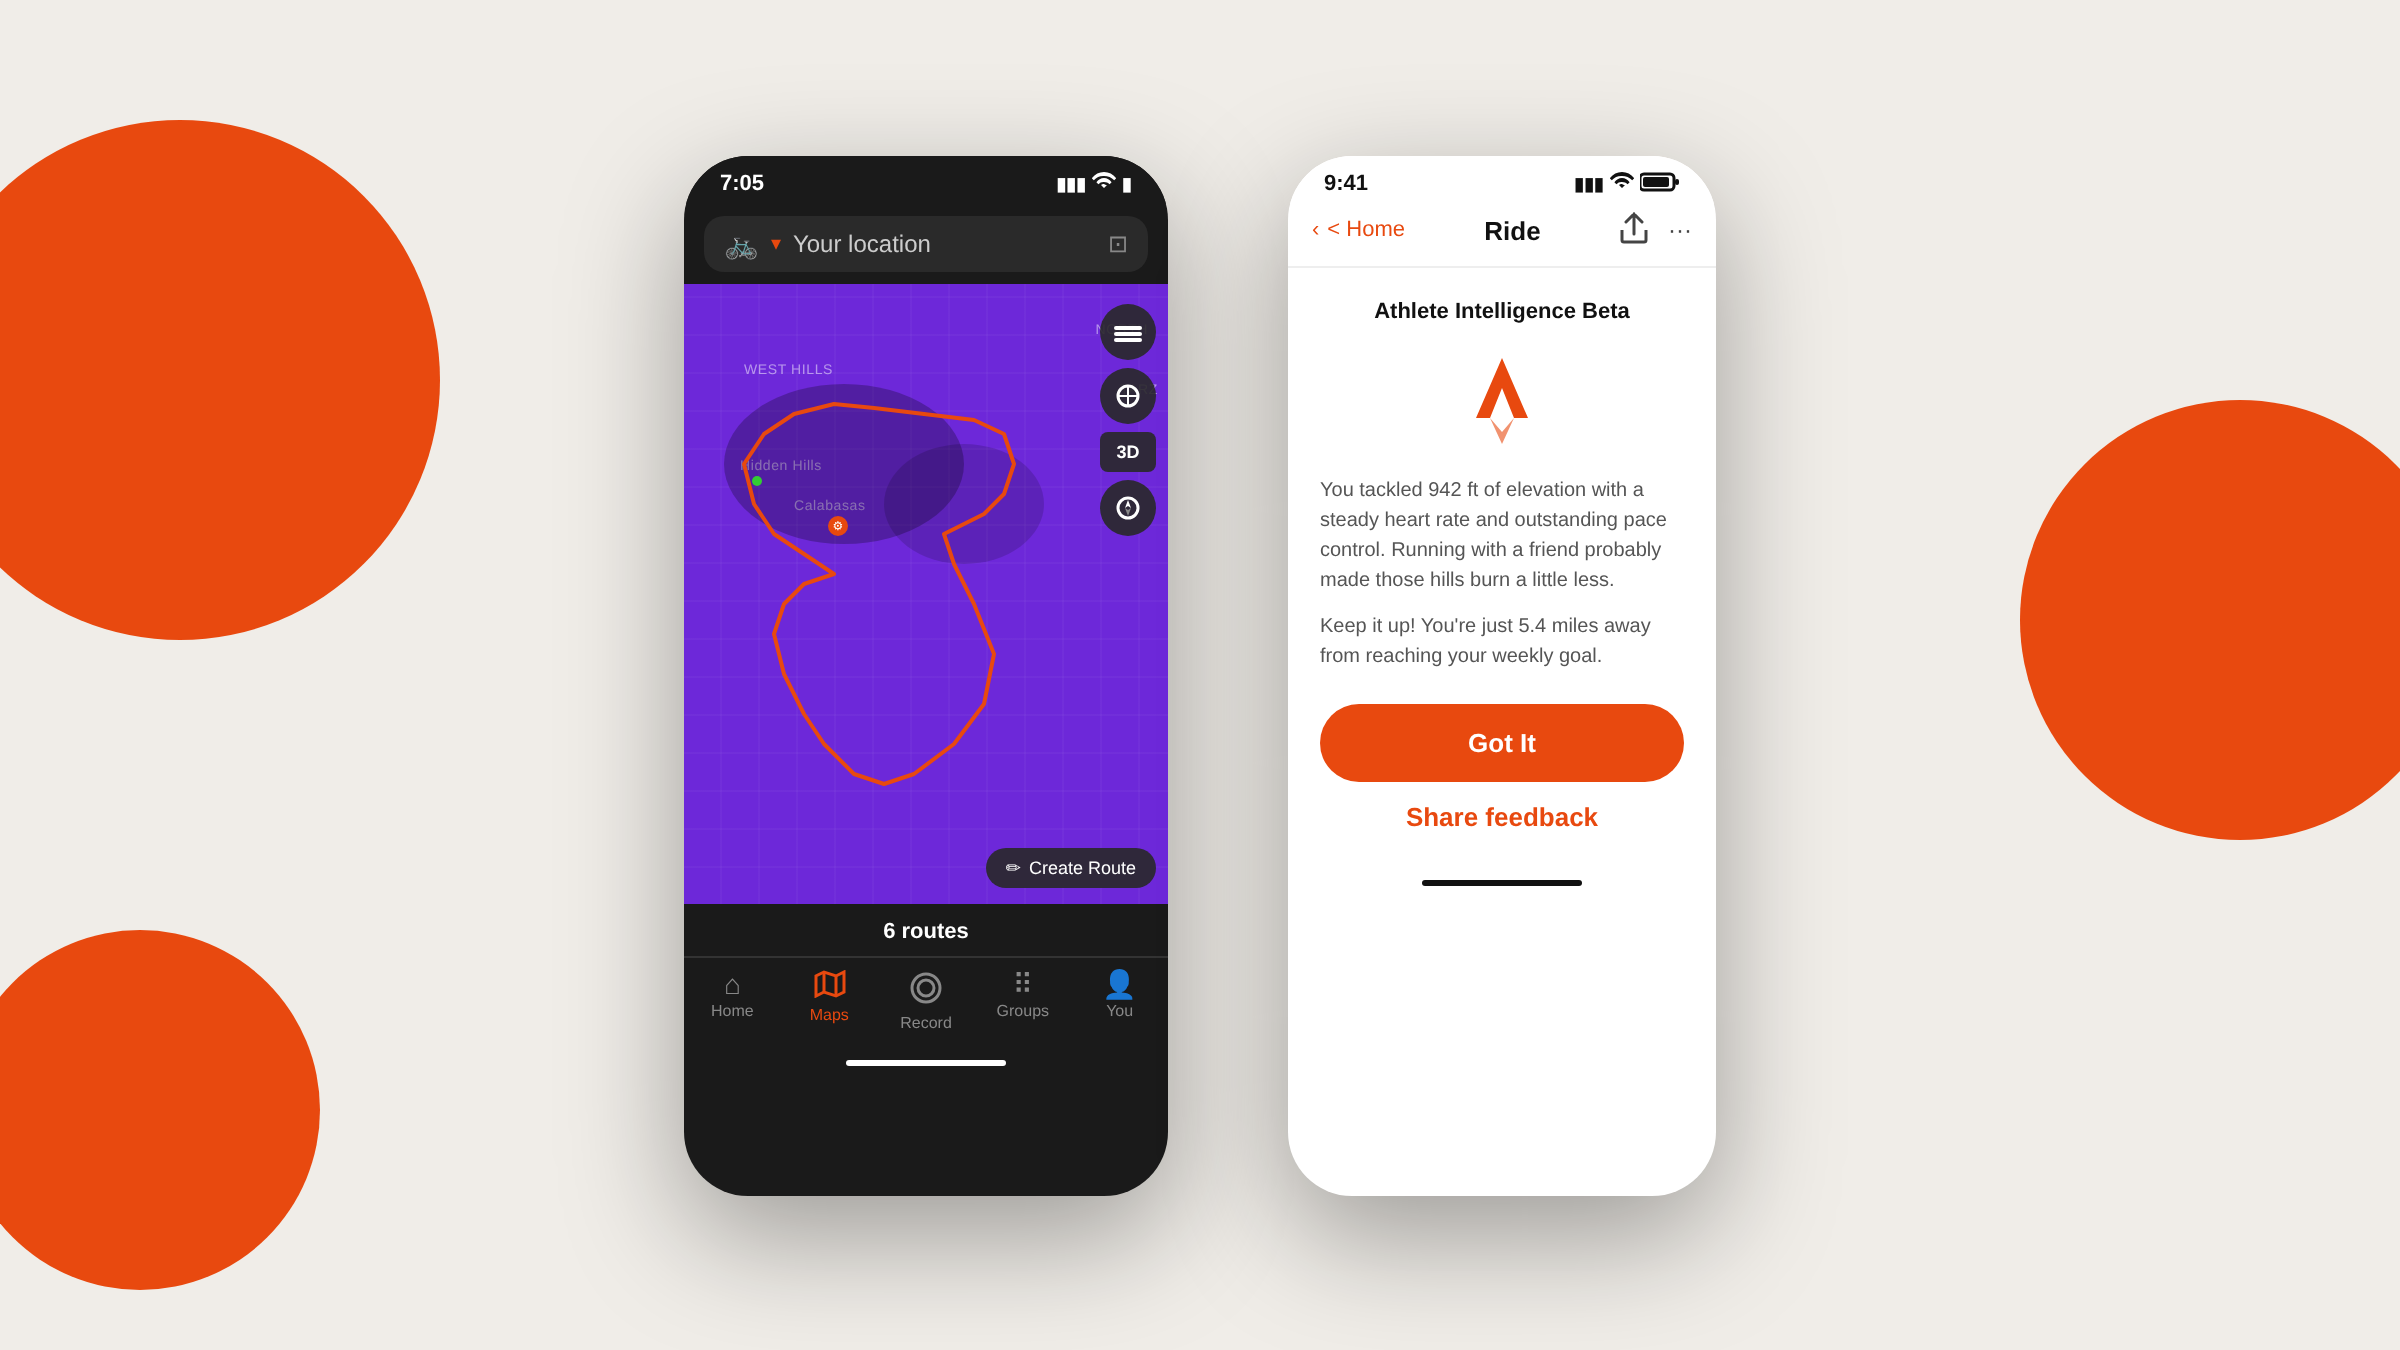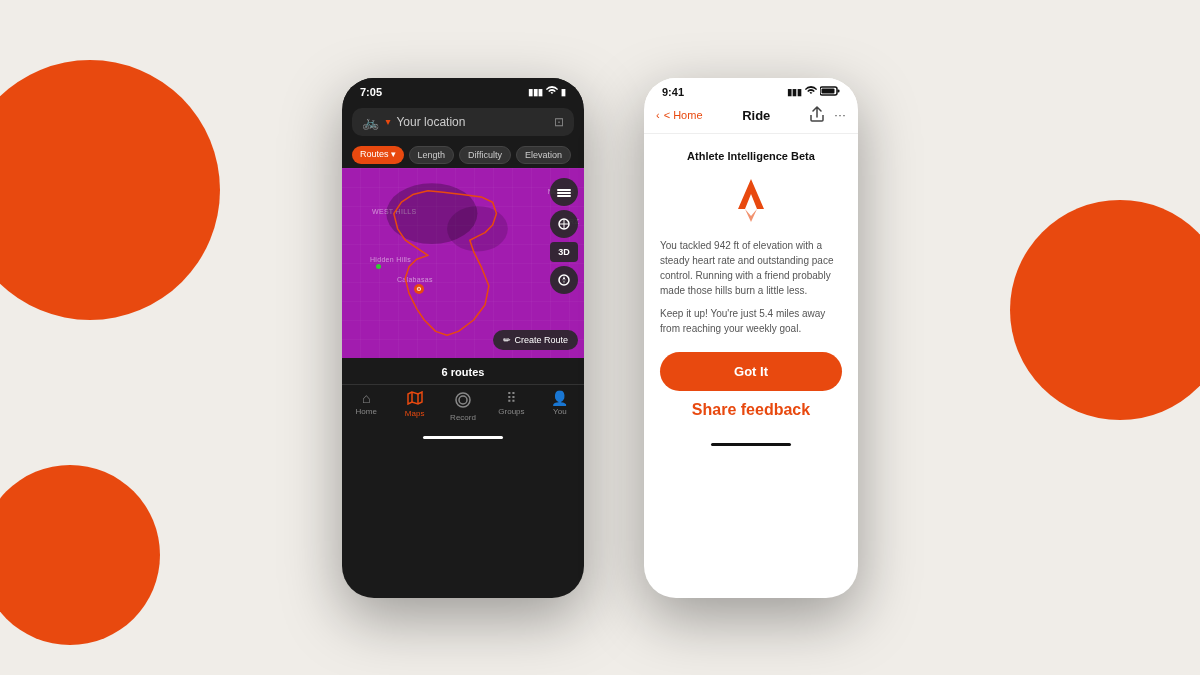--- a/index.html
+++ b/index.html
@@ -130,22 +130,22 @@
 
     .filter-chip.inactive {
       background: #333;
       color: #ccc;
       border: 1px solid #444;
     }
 
     
     .map-area {
       position: relative;
-      height: 190px;
-      background: #a21caf;
+      height: 310px;
+      background: #6d28d9;
       overflow: hidden;
     }
 
     .map-bg {
       position: absolute;
       inset: 0;
       background: 
         repeating-linear-gradient(0deg, transparent, transparent 18px, rgba(255,255,255,0.03) 18px, rgba(255,255,255,0.03) 19px),
         repeating-linear-gradient(90deg, transparent, transparent 18px, rgba(255,255,255,0.03) 18px, rgba(255,255,255,0.03) 19px);
     }
@@ -457,21 +457,21 @@
       font-weight: 600;
       text-align: center;
       cursor: pointer;
       margin-top: 8px;
     }
 
     .share-feedback-btn {
       width: 100%;
       text-align: center;
       color: #E8490F;
-      font-size: 16px;
+      font-size: 13px;
       font-weight: 600;
       padding: 10px;
       background: transparent;
       border: none;
       cursor: pointer;
     }
 
     .home-bar-right {
       width: 80px;
       height: 3px;
@@ -500,34 +500,20 @@
     </div>
   </div>
 
   <div class="search-bar">
     <span class="bike-icon">🚲</span>
     <span style="color:#E8490F;font-size:10px;">▾</span>
     <span class="search-bar-text">Your location</span>
     <span class="bookmark-icon">⊡</span>
   </div>
 
-  <div class="filter-row">
-    <div class="filter-chip active">
-      <span>Routes ▾</span>
-    </div>
-    <div class="filter-chip inactive">
-      <span>Length</span>
-    </div>
-    <div class="filter-chip inactive">
-      <span>Difficulty</span>
-    </div>
-    <div class="filter-chip inactive">
-      <span>Elevation</span>
-    </div>
-  </div>
 
   <div class="map-area">
     <div class="map-bg"></div>
 
     <span class="map-label" style="left:30px;top:40px;">WEST HILLS</span>
     <span class="map-label" style="left:28px;top:88px;">Hidden Hills</span>
     <span style="position:absolute;left:34px;top:96px;width:5px;height:5px;background:#3c3;border-radius:50%;z-index:2;"></span>
     <span class="map-label" style="left:55px;top:108px;">Calabasas</span>
     <span style="position:absolute;left:72px;top:116px;width:10px;height:10px;background:#E8490F;border-radius:50%;z-index:2;display:flex;align-items:center;justify-content:center;color:white;font-size:6px;">⚙</span>
     <span class="map-label" style="right:10px;top:20px;">NORTH</span>

